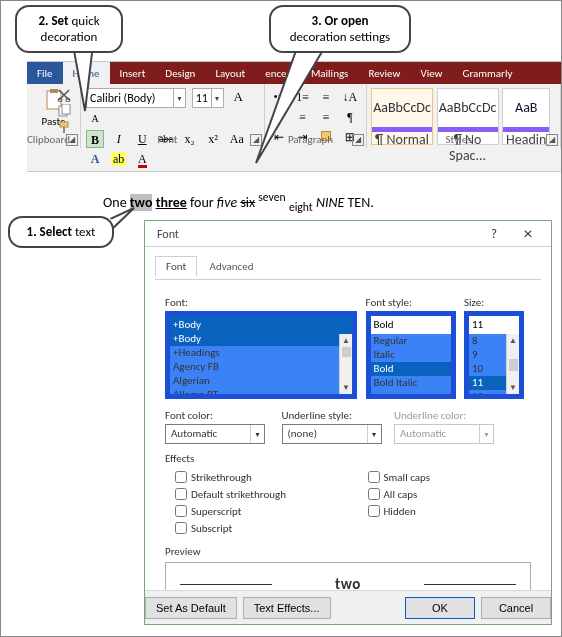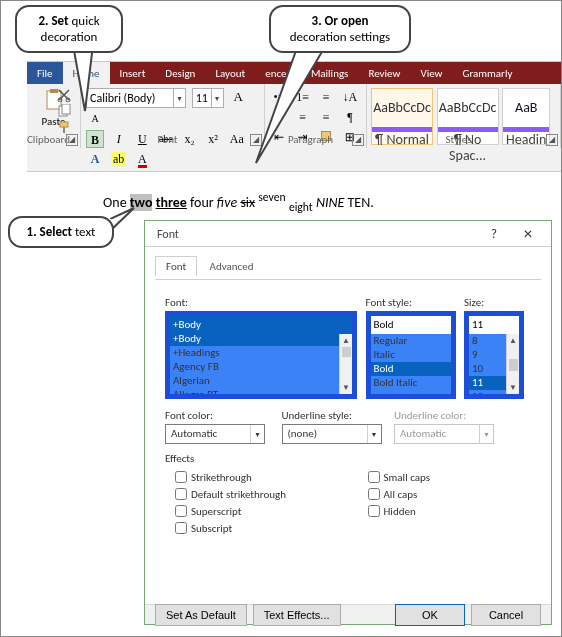--- a/index.html
+++ b/index.html
@@ -55,21 +55,21 @@
   .dd.dis{color:#9a9a9a;border-color:#c7c7c7}
   .fs{border:none;padding:0;margin:0}
   .fs .leg{font-size:11px;color:#333;margin-bottom:4px}
   .chk{display:block;font-size:11px;line-height:17px}
   .chk input{vertical-align:-2px;margin:0 4px 0 0;width:12px;height:12px}
   .prev{border:1px solid #adadad;height:44px;display:flex;align-items:center;justify-content:center;font:700 15px Calibri;letter-spacing:0.5px;margin-top:2px;position:relative}
   .prev::before,.prev::after{content:"";position:absolute;top:50%;width:92px;height:1px;background:#333}
   .prev::before{left:14px}
   .prev::after{right:14px}
   .hint{font-size:10px;color:#333;margin-top:6px}
-  .dlgfoot{position:absolute;bottom:0;left:0;right:0;height:20px;background:#f0f0f0;border-top:1px solid #d9d9d9;display:flex;align-items:center;padding:0 10px;gap:6px}
+  .dlgfoot{position:absolute;bottom:0;left:0;right:0;height:34px;background:#f0f0f0;border-top:1px solid #d9d9d9;display:flex;align-items:center;padding:0 0;gap:6px}
   .pbtn{height:22px;border:1px solid #adadad;background:#e1e1e1;font-size:11px;padding:0 10px}
   .pbtn.pri{border-color:#0a62bf}
   .spacer{flex:1}
   
   .i{display:inline-block}
   svg{display:block}
 </style>
 </head>
 <body>
 <div id="stage">
@@ -285,20 +285,27 @@
         <label class="chk"><input type="checkbox" style=""><span>Default strikethrough</span></label>
         <label class="chk"><input type="checkbox" style=""><span>Superscript</span></label>
         <label class="chk"><input type="checkbox" style=""><span>Subscript</span></label>
       </div>
       <div class="col" style="width:140px">
         <label class="chk"><input type="checkbox" style=""><span>Small caps</span></label>
         <label class="chk"><input type="checkbox" style=""><span>All caps</span></label>
         <label class="chk"><input type="checkbox" style=""><span>Hidden</span></label>
       </div>
     </div>
+    <div class="fs" style="margin-top:8px">
+      <div class="leg">Preview</div>
+      <div class="prev">
+            <span>two</span>
+          </div>
+      <div class="hint">This is the body theme font. The current document theme defines which font will be used.</div>
+    </div>
   </div>
   <div class="dlgfoot">
     <button class="pbtn">Set As Default</button>
     <button class="pbtn">Text Effects...</button>
     <span class="spacer"></span>
     <button class="pbtn pri" style="width:70px">OK</button>
     <button class="pbtn" style="width:70px">Cancel</button>
   </div>
 </div>
 

